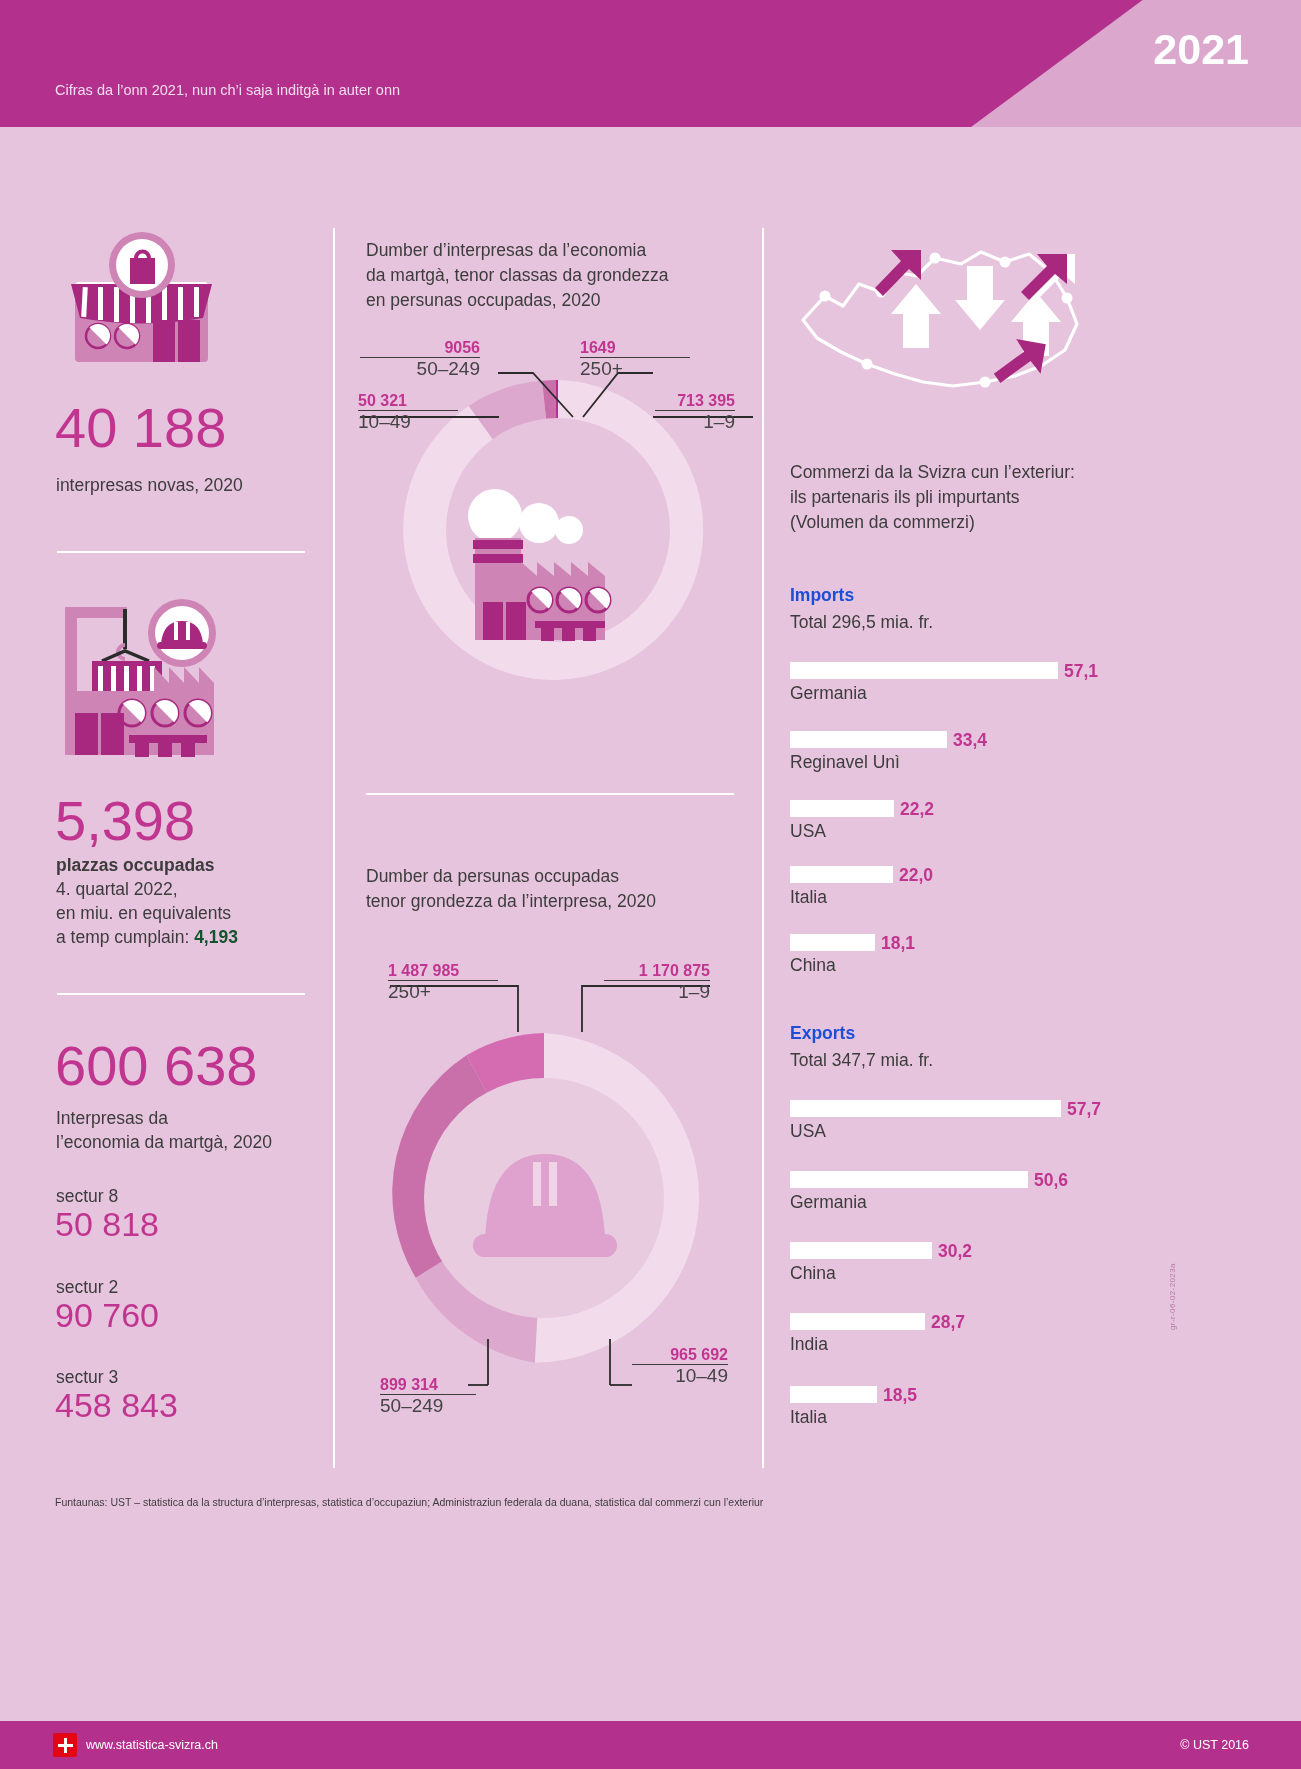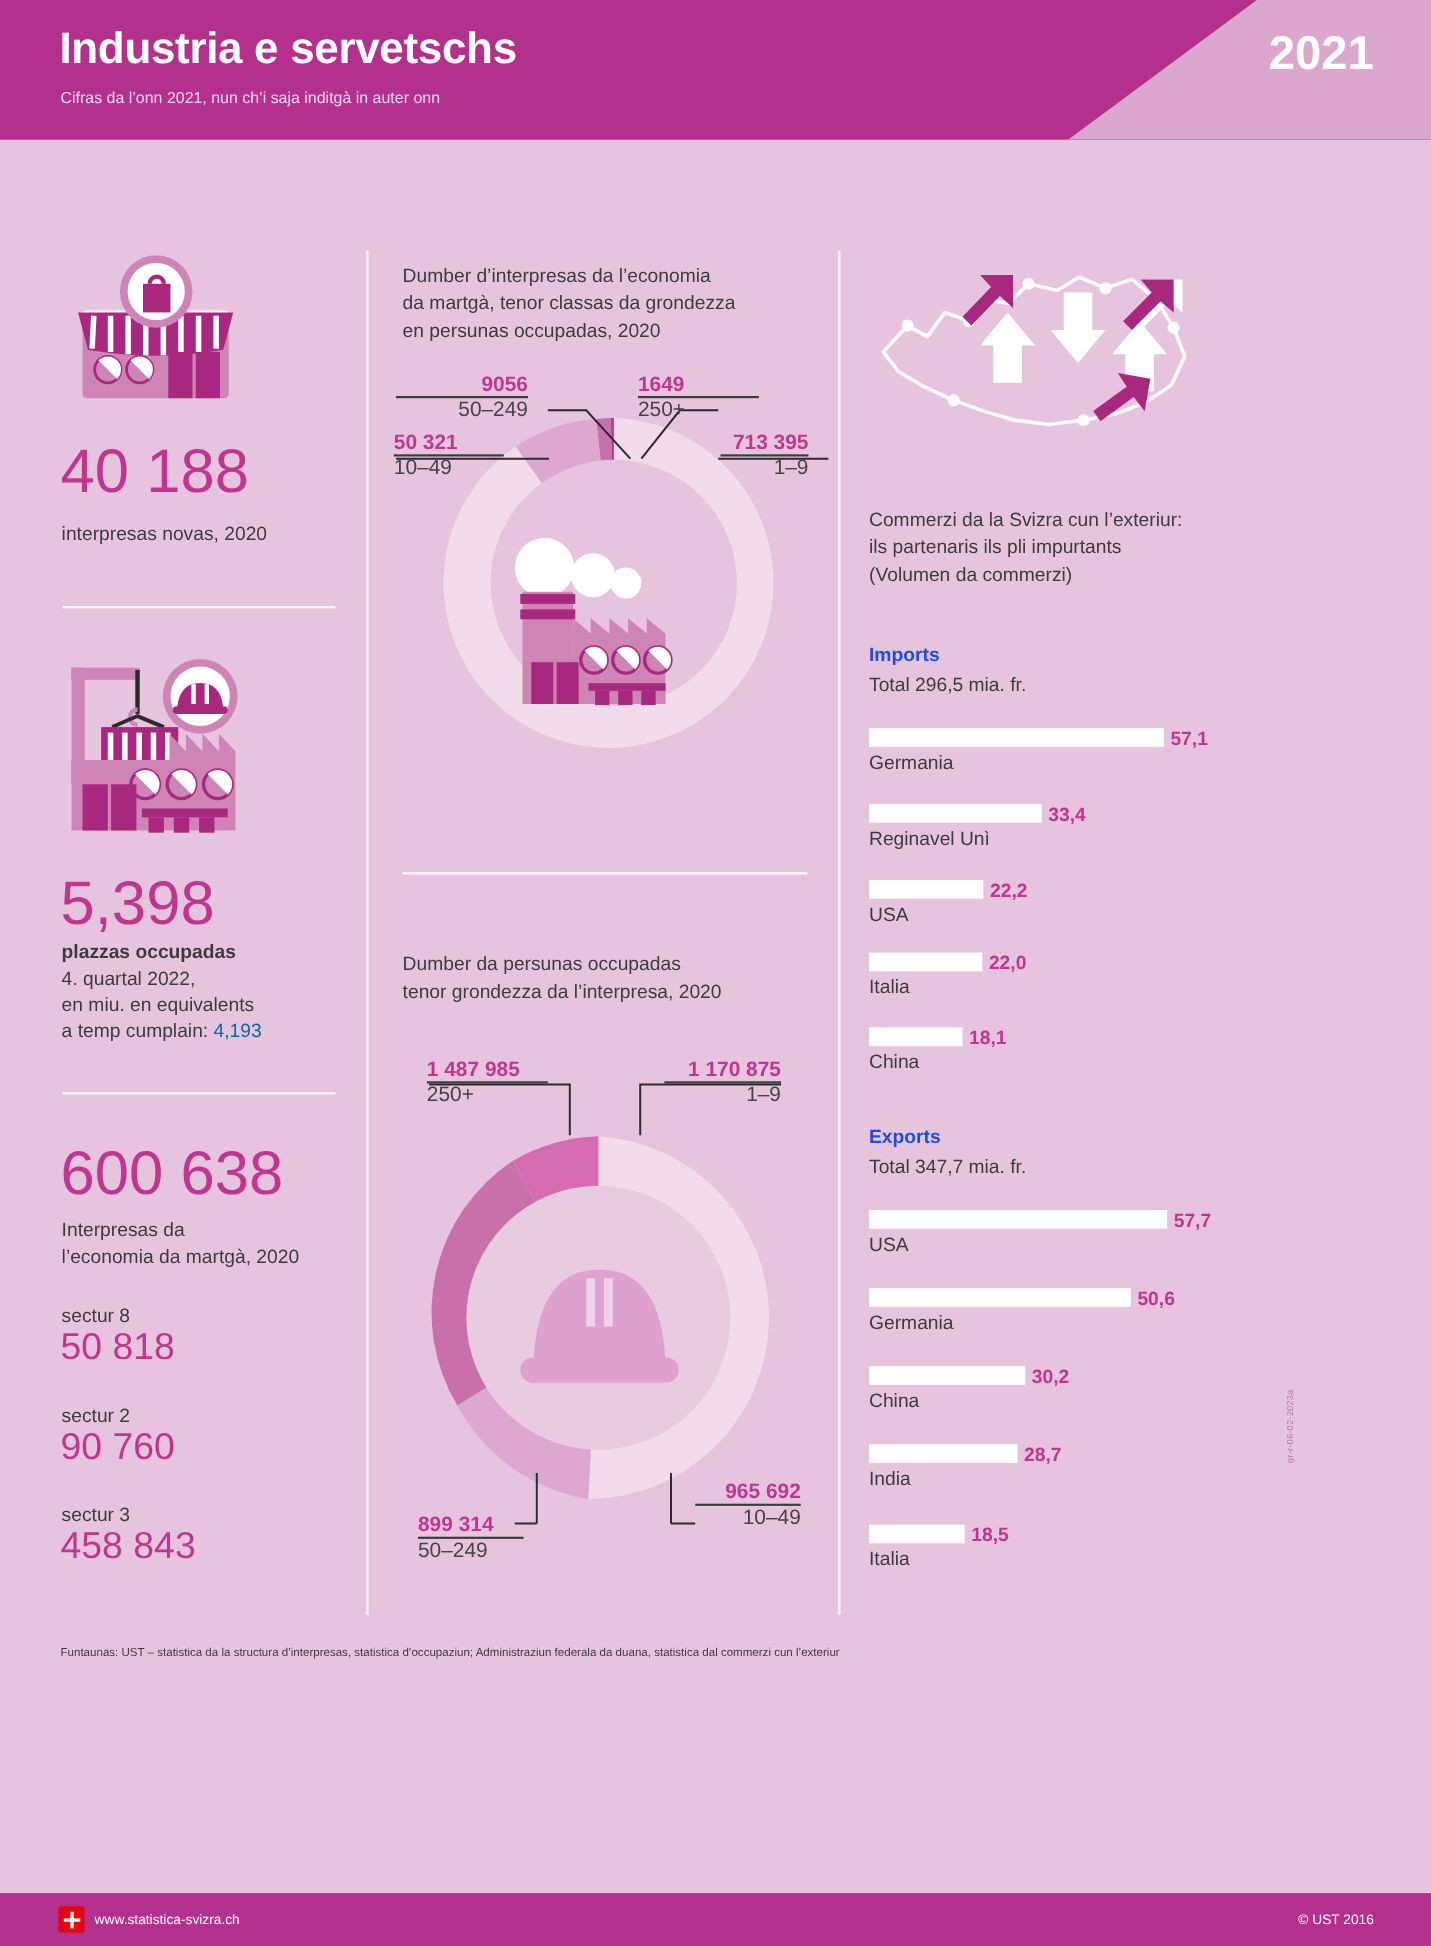--- a/index.html
+++ b/index.html
@@ -36,21 +36,21 @@
   }
 
   
   .vdiv { position:absolute; width:2px; background:#ffffff; }
   .hdiv { position:absolute; height:2px; background:#ffffff; }
 
   
   .bignum { color:#c0358f; font-weight:300; line-height:1; }
   .cap { font-size:17.5px; color:#3c3c3c; line-height:1.38; }
   .cap-b { font-weight:bold; }
-  .mag-b { color:#0369a1; font-weight:normal; }
+  .mag-b { color:#14532d; font-weight:bold; }
 
   
   #shop-icon { position:absolute; left:57px; top:232px; width:185px; height:135px; }
   #num-40188 { position:absolute; left:55px; top:400px; font-size:56px; }
   #cap-40188 { position:absolute; left:56px; top:473px; }
 
   #factory-icon { position:absolute; left:57px; top:585px; width:190px; height:180px; }
   #num-5398 { position:absolute; left:55px; top:793px; font-size:56px; }
   #cap-5398 { position:absolute; left:56px; top:853px; }
 
@@ -62,21 +62,21 @@
 
   
   #mid-title1 { position:absolute; left:366px; top:238px; font-size:17.5px; line-height:1.42; }
   #donut1 { position:absolute; left:398px; top:370px; width:320px; height:320px; }
   #donut1-icon { position:absolute; left:455px; top:480px; width:180px; height:170px; }
 
   #mid-title2 { position:absolute; left:366px; top:864px; font-size:17.5px; line-height:1.42; }
   #donut2 { position:absolute; left:368px; top:1022px; width:352px; height:352px; }
   #donut2-icon { position:absolute; left:455px; top:1140px; width:180px; height:135px; }
 
-  .lbl-num { font-size:19px; font-weight:bold; color:#c0358f; line-height:1.05; }
+  .lbl-num { font-size:16px; font-weight:bold; color:#c0358f; line-height:1.05; }
   .lbl-cat { font-size:19px; color:#444; line-height:1.15; }
   .lbl-rule { height:1.6px; background:#3c3c3c; }
   .lbl-box { position:absolute; }
 
   
   #swiss-map { position:absolute; left:785px; top:228px; width:310px; height:190px; }
   #right-intro { position:absolute; left:790px; top:460px; font-size:17.5px; line-height:1.42; }
   .trade-head { position:absolute; font-size:17.5px; font-weight:bold; color:#1d4ed8; }
   .trade-total { position:absolute; font-size:17.5px; color:#3c3c3c; }
   .bar { position:absolute; height:17px; background:#ffffff; }
@@ -106,21 +106,20 @@
   #swissflag::before { content:""; position:absolute; left:10.5px; top:4.5px; width:3px; height:15px; background:#fff; }
   #swissflag::after  { content:""; position:absolute; left:4.5px; top:10.5px; width:15px; height:3px; background:#fff; }
   #footurl { position:absolute; left:86px; top:1738px; font-size:12.5px; color:#ffffff; }
   #footcopy { position:absolute; right:52px; top:1738px; font-size:12.5px; color:#ffffff; }
 </style>
 </head>
 <body>
 
 <div id="header">
   <div id="header-wedge"></div>
-  <div id="header-title">Industria e servetschs</div>
   <div id="header-sub">Cifras da l’onn 2021, nun ch’i saja inditgà in auter onn</div>
   <div id="header-year">2021</div>
 </div>
 
 <div class="vdiv" style="left:333px; top:228px; height:1240px;"></div>
 <div class="vdiv" style="left:762px; top:228px; height:1240px;"></div>
 <div class="hdiv" style="left:57px; top:551px; width:248px;"></div>
 <div class="hdiv" style="left:57px; top:993px; width:248px;"></div>
 <div class="hdiv" style="left:366px; top:793px; width:368px;"></div>
 

